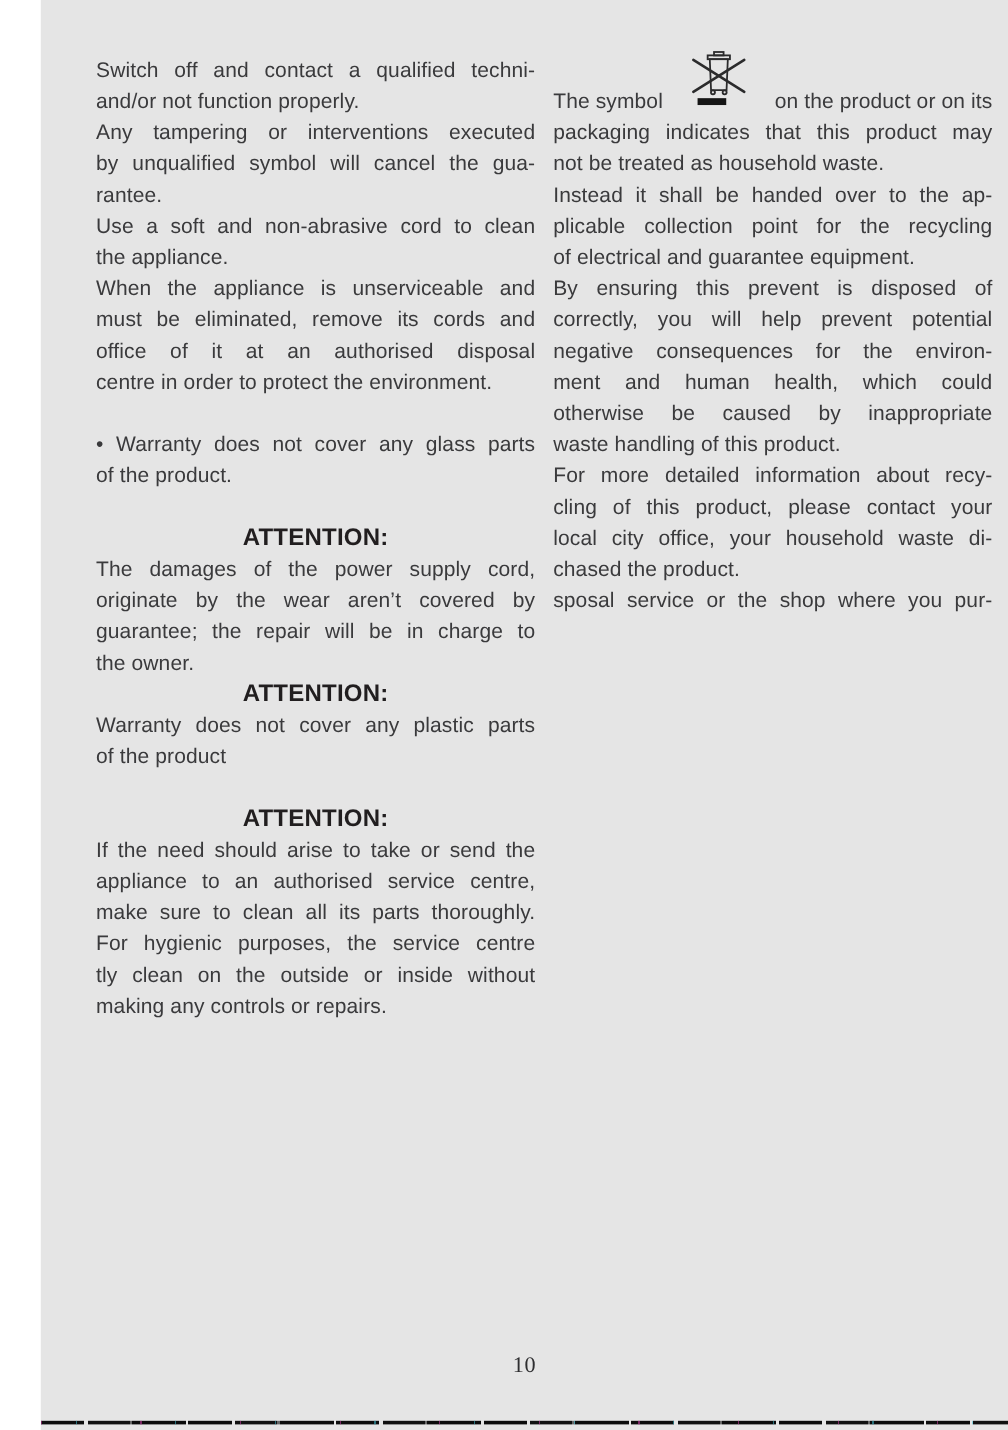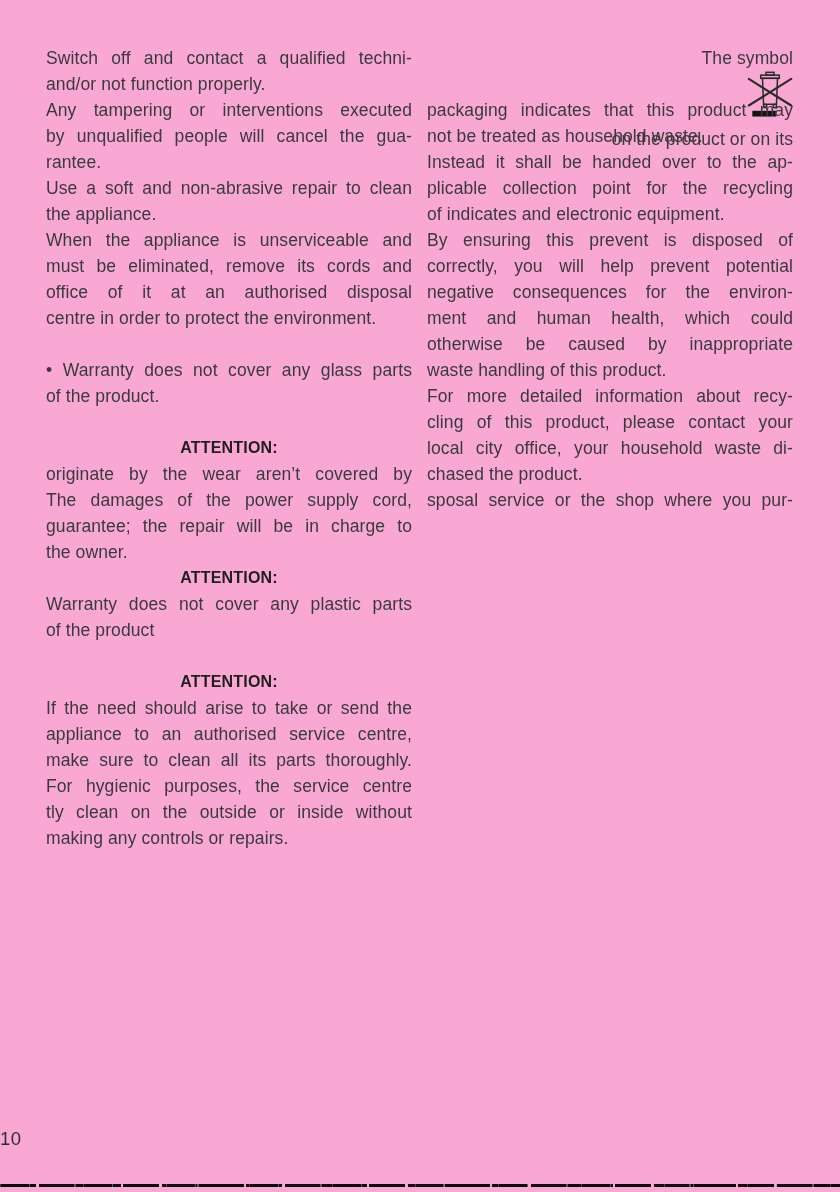--- a/index.html
+++ b/index.html
@@ -1,49 +1,49 @@
 <!DOCTYPE html>
 <html><head>
 <meta charset="utf-8">
 <style>
   html,body{margin:0;padding:0;}
   body{
     width:840px;height:1192px;position:relative;overflow:hidden;
     background:#ffffff;
     font-family:"Liberation Sans", sans-serif;
   }
-  .page{position:absolute;inset:0;background:#f9a8d4;}
+  .page{position:absolute;inset:0;background:#e5e5e5;margin-left:34px;}
   .col{
     position:absolute;top:45px;width:366px;
     font-size:17.5px;line-height:26px;color:#3a3a3c;
     letter-spacing:0.1px;
   }
   .col-left{left:46px;}
   .col-right{left:427px;}
   .para{margin:0;}
   .line{
     text-align:justify;
     text-align-last:justify;
     white-space:normal;
   }
   .line.last{text-align-last:left;}
   .spacer{height:26px;}
   .heading{
     font-weight:bold;color:#211e1f;text-align:center;
-    font-size:16px;line-height:26px;letter-spacing:0.2px;
+    font-size:20px;line-height:26px;letter-spacing:0.2px;
   }
   .icon-line{
     display:flex;justify-content:space-between;align-items:flex-end;
-    height:52px;overflow:visible;flex-direction:column;
+    height:52px;overflow:visible;
   }
   .icon-line .txt{line-height:26px;display:block;}
   .weee-wrap{display:block;margin-bottom:9px;height:46px;}
   .page-number{
     position:absolute;top:1128px;left:0;width:100%;
-    text-align:left;font-size:18.5px;color:#2e2e30;letter-spacing:0.5px;
+    text-align:center;font-size:18.5px;color:#2e2e30;letter-spacing:0.5px;font-family:Liberation Serif, serif;
   }
   .scan-edge{
     position:absolute;left:0;right:0;bottom:5px;height:3px;
     background-image:
       repeating-linear-gradient(90deg,
         rgba(210,60,170,0.55) 0 1px, transparent 1px 29px,
         rgba(60,190,210,0.55) 29px 30px, transparent 30px 83px),
       repeating-linear-gradient(90deg,
         #0c0c0c 0 36px, rgba(0,0,0,0) 36px 39px,
         #101010 39px 74px, rgba(0,0,0,0.55) 74px 76px,
@@ -54,43 +54,43 @@
 <body>
 
 <div class="page">
   <div class="col col-left" id="col-left">
       <div class="para">
         <div class="line">Switch off and contact a qualified techni-</div>
         <div class="line last">and/or not function properly.</div>
       </div>
       <div class="para">
         <div class="line">Any tampering or interventions executed</div>
-        <div class="line">by unqualified people will cancel the gua-</div>
+        <div class="line">by unqualified symbol will cancel the gua-</div>
         <div class="line last">rantee.</div>
       </div>
       <div class="para">
-        <div class="line">Use a soft and non-abrasive repair to clean</div>
+        <div class="line">Use a soft and non-abrasive cord to clean</div>
         <div class="line last">the appliance.</div>
       </div>
       <div class="para">
         <div class="line">When the appliance is unserviceable and</div>
         <div class="line">must be eliminated, remove its cords and</div>
         <div class="line">office of it at an authorised disposal</div>
         <div class="line last">centre in order to protect the environment.</div>
       </div>
       <div class="spacer"></div>
       <div class="para">
         <div class="line">• Warranty does not cover any glass parts</div>
         <div class="line last">of the product.</div>
       </div>
       <div class="spacer"></div>
       <div class="heading">ATTENTION:</div>
       <div class="para">
+        <div class="line">The damages of the power supply cord,</div>
         <div class="line">originate by the wear aren’t covered by</div>
-        <div class="line">The damages of the power supply cord,</div>
         <div class="line">guarantee; the repair will be in charge to</div>
         <div class="line last">the owner.</div>
       </div>
       <div class="heading">ATTENTION:</div>
       <div class="para">
         <div class="line">Warranty does not cover any plastic parts</div>
         <div class="line last">of the product</div>
       </div>
       <div class="spacer"></div>
       <div class="heading">ATTENTION:</div>
@@ -122,21 +122,21 @@
           </svg></span>
         <span class="txt">on the product or on its</span>
       </div>
       <div class="para">
         <div class="line">packaging indicates that this product may</div>
         <div class="line last">not be treated as household waste.</div>
       </div>
       <div class="para">
         <div class="line">Instead it shall be handed over to the ap-</div>
         <div class="line">plicable collection point for the recycling</div>
-        <div class="line last">of indicates and electronic equipment.</div>
+        <div class="line last">of electrical and guarantee equipment.</div>
       </div>
       <div class="para">
         <div class="line">By ensuring this prevent is disposed of</div>
         <div class="line">correctly, you will help prevent potential</div>
         <div class="line">negative consequences for the environ-</div>
         <div class="line">ment and human health, which could</div>
         <div class="line">otherwise be caused by inappropriate</div>
         <div class="line last">waste handling of this product.</div>
       </div>
       <div class="para">

